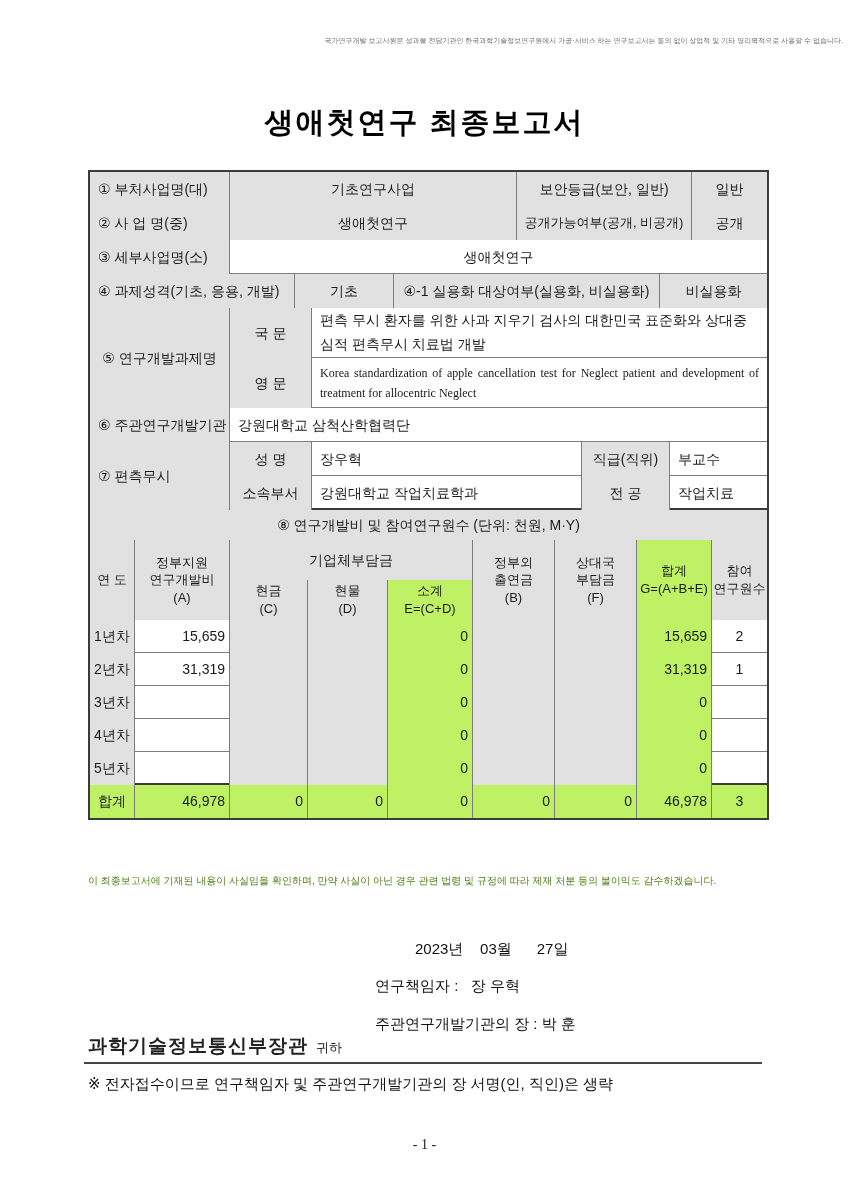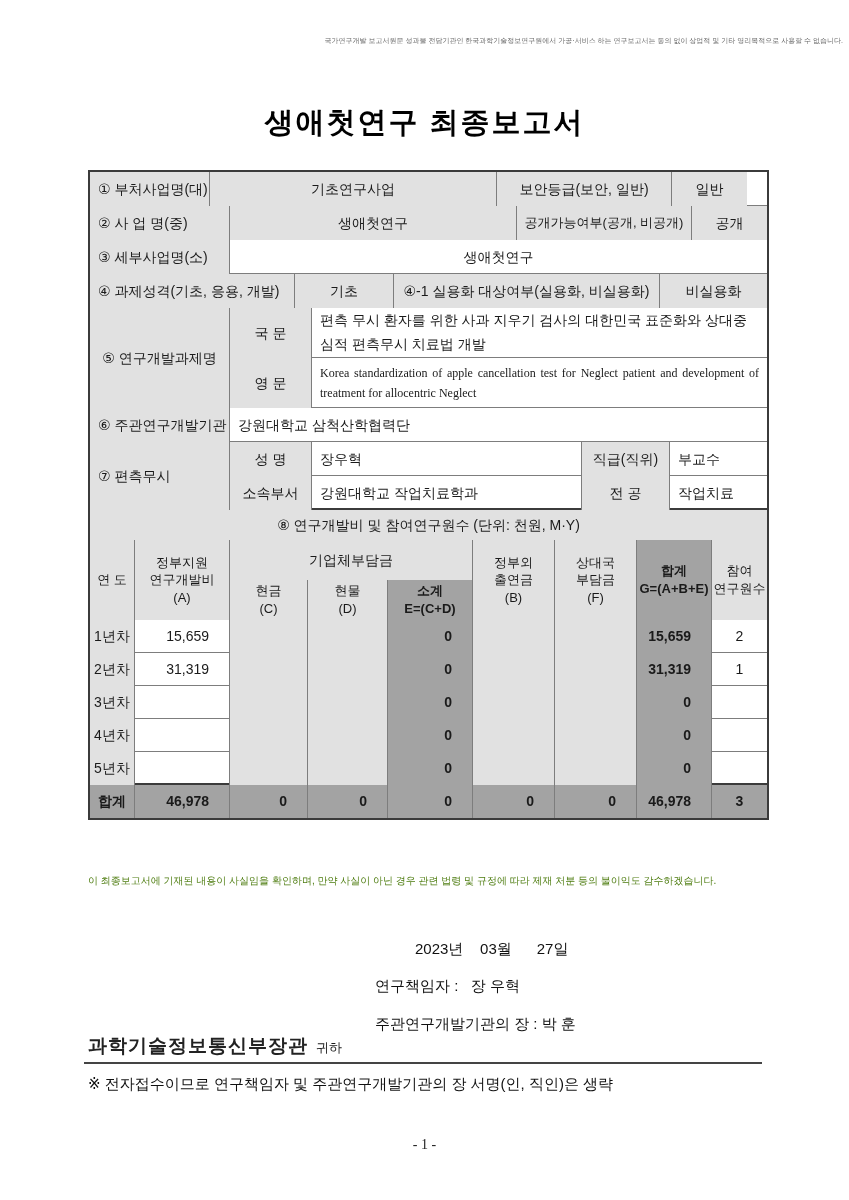--- a/index.html
+++ b/index.html
@@ -14,23 +14,23 @@
   .row:last-child { border-bottom:none; }
   .bd2 { border-bottom:2px solid #3b3b3b; }
   .col { display:flex; flex-direction:column; }
   .subrow { display:flex; border-bottom:1px solid #7d7d7d; }
   .subrow:last-child { border-bottom:none; }
 
   .c { display:flex; align-items:center; justify-content:center; text-align:center;
        border-right:1px solid #7d7d7d; font-size:14px; line-height:1.45; }
   .nr { border-right:none; }
   .g { background:#e1e1e1; }
-  .o { background:#a3a3a3;font-weight:bold; }
+  .o { background:#bef264; }
   .lt { justify-content:flex-start; text-align:left; padding-left:8px; }
-  .rt { justify-content:flex-end; text-align:right; padding-right:20px; }
+  .rt { justify-content:flex-end; text-align:right; padding-right:4px; }
   .bh { white-space:pre-line; font-size:13px; line-height:1.35; }
   .fs13 { font-size:13px; }
   .vpad { padding:4px 8px; }
   .eng { font-family:"Liberation Serif","DejaVu Serif",serif; font-size:12px; text-align:justify; }
 
   .h30{height:30px} .h33{height:33px} .h34{height:34px} .h40{height:40px}
   .h50{height:50px} .h68{height:68px} .h80{height:80px} .h100{height:100px}
 
   .decl { position:absolute; left:88px; top:858px; width:679px; font-size:10px; line-height:1.55;
           text-align:justify; word-break:keep-all; color:#4d7c0f; }
@@ -47,21 +47,21 @@
 <body>
 
 <div class="page">
 
   <div class="notice">국가연구개발 보고서원문 성과물 전담기관인 한국과학기술정보연구원에서 가공·서비스 하는 연구보고서는 동의 없이 상업적 및 기타 영리목적으로 사용할 수 없습니다.</div>
   <div class="title">생애첫연구 최종보고서</div>
 
   <div class="tbl">
 
     <div class="row h34">
-      <div class="c g lt h34" style="width:120px">① 부처사업명(대)</div>
+      <div class="c g lt h34" style="width:140px">① 부처사업명(대)</div>
       <div class="c g h34" style="width:287px">기초연구사업</div>
       <div class="c g h34" style="width:175px">보안등급(보안, 일반)</div>
       <div class="c g nr h34" style="width:75px">일반</div>
     </div>
 
     <div class="row h34">
       <div class="c g lt h34" style="width:140px">② 사  업  명(중)</div>
       <div class="c g h34" style="width:287px">생애첫연구</div>
       <div class="c g fs13 h34" style="width:175px">공개가능여부(공개, 비공개)</div>
       <div class="c g nr h34" style="width:75px">공개</div>

